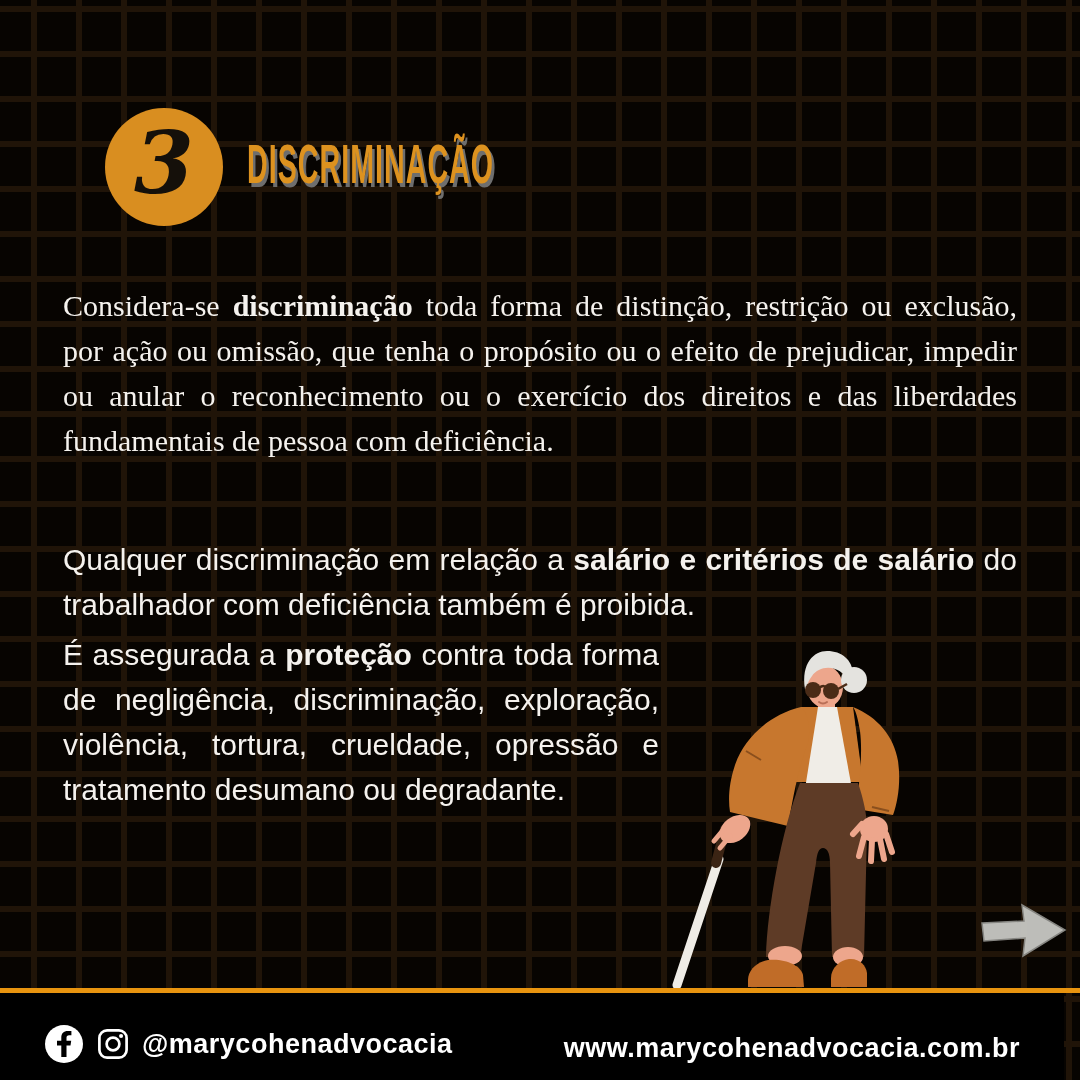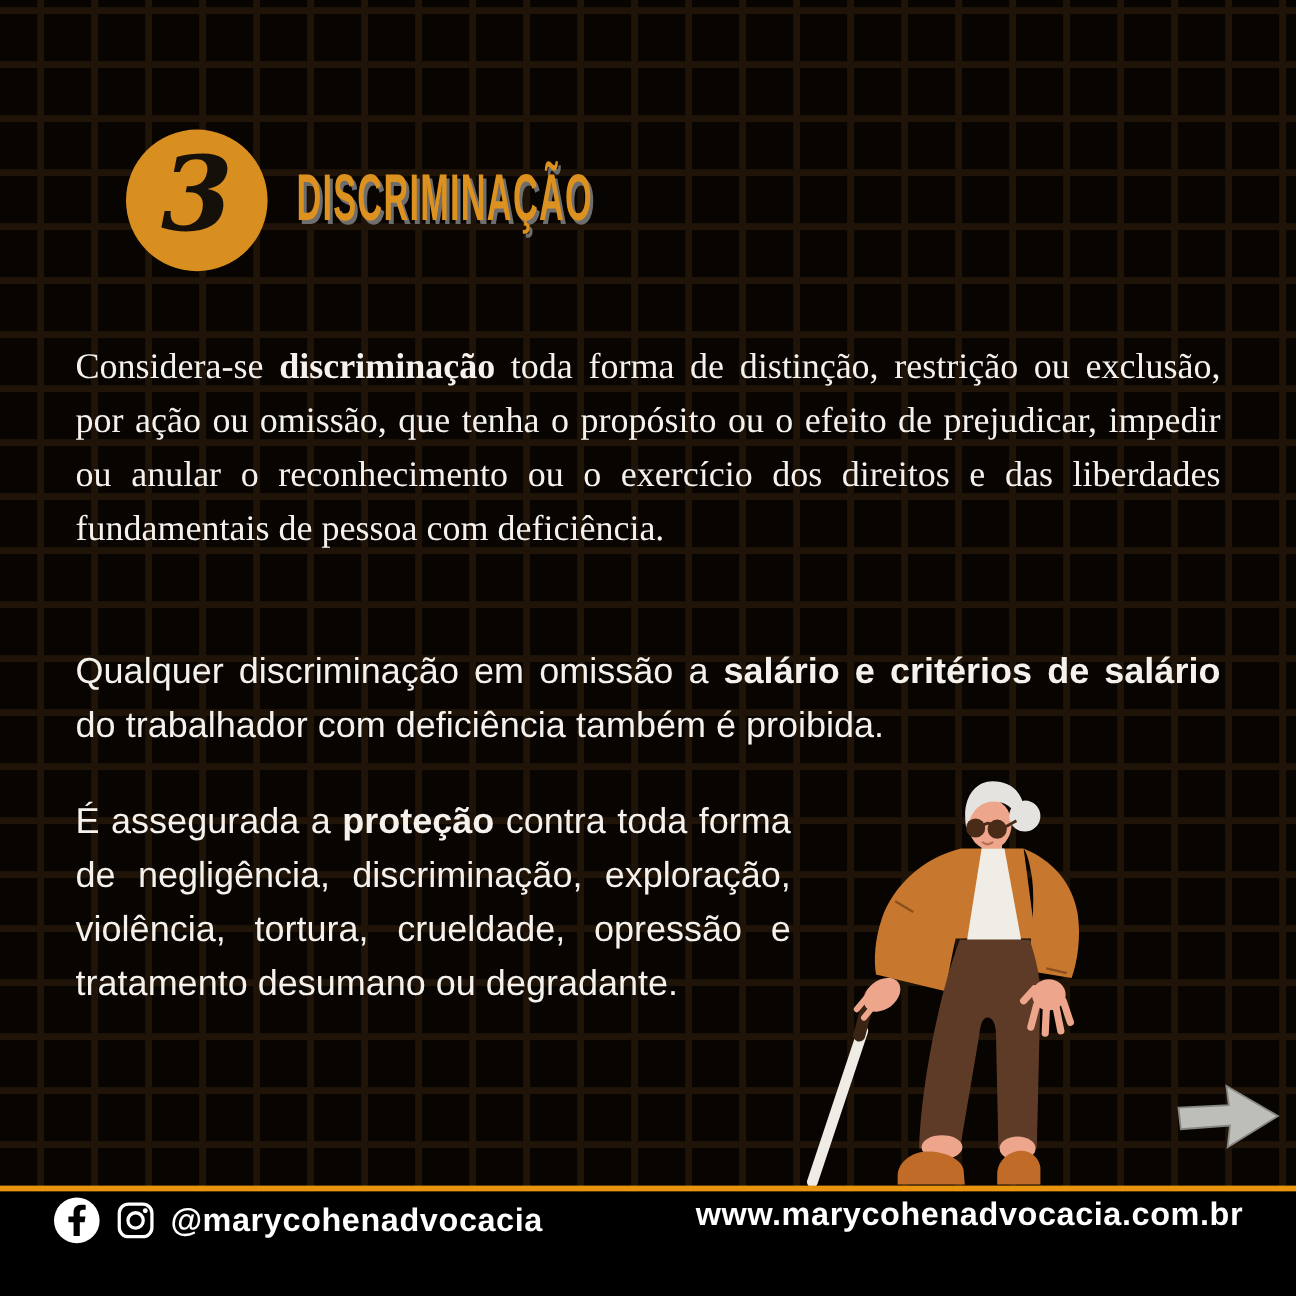--- a/index.html
+++ b/index.html
@@ -28,45 +28,45 @@
     text-shadow:5px 4px 0 var(--title-shadow,#6E6E6E);
     transform:scaleX(0.52);transform-origin:0 50%;
   }
   .para{
     position:absolute;left:63px;width:954px;margin:0;text-align:justify;
     color:var(--text,#F5F2EE);font-size:30px;line-height:45px;font-weight:400;
   }
   .para b{font-weight:700;}
   #para1{top:283px;font-family:Liberation Serif, serif;}
   #para2{top:537px;}
-  #para3{top:662px;width:596px;}
+  #para3{top:632px;width:596px;}
   .illustration{position:absolute;left:650px;top:649px;width:280px;height:340px;}
   .arrow{position:absolute;left:975px;top:898px;width:95px;height:65px;}
   .divider{position:absolute;left:0;right:0;bottom:87px;height:5px;background:var(--divider,#E8940F);z-index:5;}
   .footer{
-    position:absolute;left:0;right:0;bottom:0;height:87px;background:var(--footer-bg,#000);
-    display:flex;align-items:flex-start;justify-content:space-between;
-    padding:4px 44px;box-sizing:border-box;z-index:6;
+    position:absolute;left:0;right:16px;bottom:0;height:87px;background:var(--footer-bg,#000);
+    display:flex;align-items:flex-end;justify-content:space-between;
+    padding:16px 44px;box-sizing:border-box;z-index:6;
   }
   .footer .left{display:flex;align-items:center;gap:12px;}
   .footer .label{color:var(--footer-text,#FFF);font-weight:bold;font-size:27px;letter-spacing:.5px;}
   .social-icon{width:40px;height:40px;display:block;}
 </style>
 </head>
 <body>
 
 <div class="canvas">
 
   <div class="badge">
     <span>3</span>
   </div>
   <h1 class="title">DISCRIMINAÇÃO</h1>
 
   <p class="para" id="para1"><span>Considera-se </span><b>discriminação</b><span> toda forma de distinção, restrição ou exclusão, por ação ou omissão, que tenha o propósito ou o efeito de prejudicar, impedir ou anular o reconhecimento ou o exercício dos direitos e das liberdades fundamentais de pessoa com deficiência.</span></p>
-  <p class="para" id="para2"><span>Qualquer discriminação em omissão a </span><b>salário e critérios de salário</b><span> do trabalhador com deficiência também é proibida.</span></p>
+  <p class="para" id="para2"><span>Qualquer discriminação em relação a </span><b>salário e critérios de salário</b><span> do trabalhador com deficiência também é proibida.</span></p>
   <p class="para" id="para3"><span>É assegurada a </span><b>proteção</b><span> contra toda forma de negligência, discriminação, exploração, violência, tortura, crueldade, opressão e tratamento desumano ou degradante.</span></p>
 
   <svg class="illustration" viewBox="0 0 280 340" aria-hidden="true">
 
     <line x1="69" y1="210" x2="27" y2="336" stroke="var(--cane,#EFECE6)" stroke-width="9" stroke-linecap="round"></line>
     <line x1="75" y1="180" x2="66" y2="214" stroke="var(--cane-handle,#3B2414)" stroke-width="10" stroke-linecap="round"></line>
 
     <rect x="168" y="44" width="17" height="20" fill="var(--skin,#EDA68C)"></rect>
     <ellipse cx="175" cy="38" rx="18" ry="21" fill="var(--skin,#EDA68C)"></ellipse>
 

